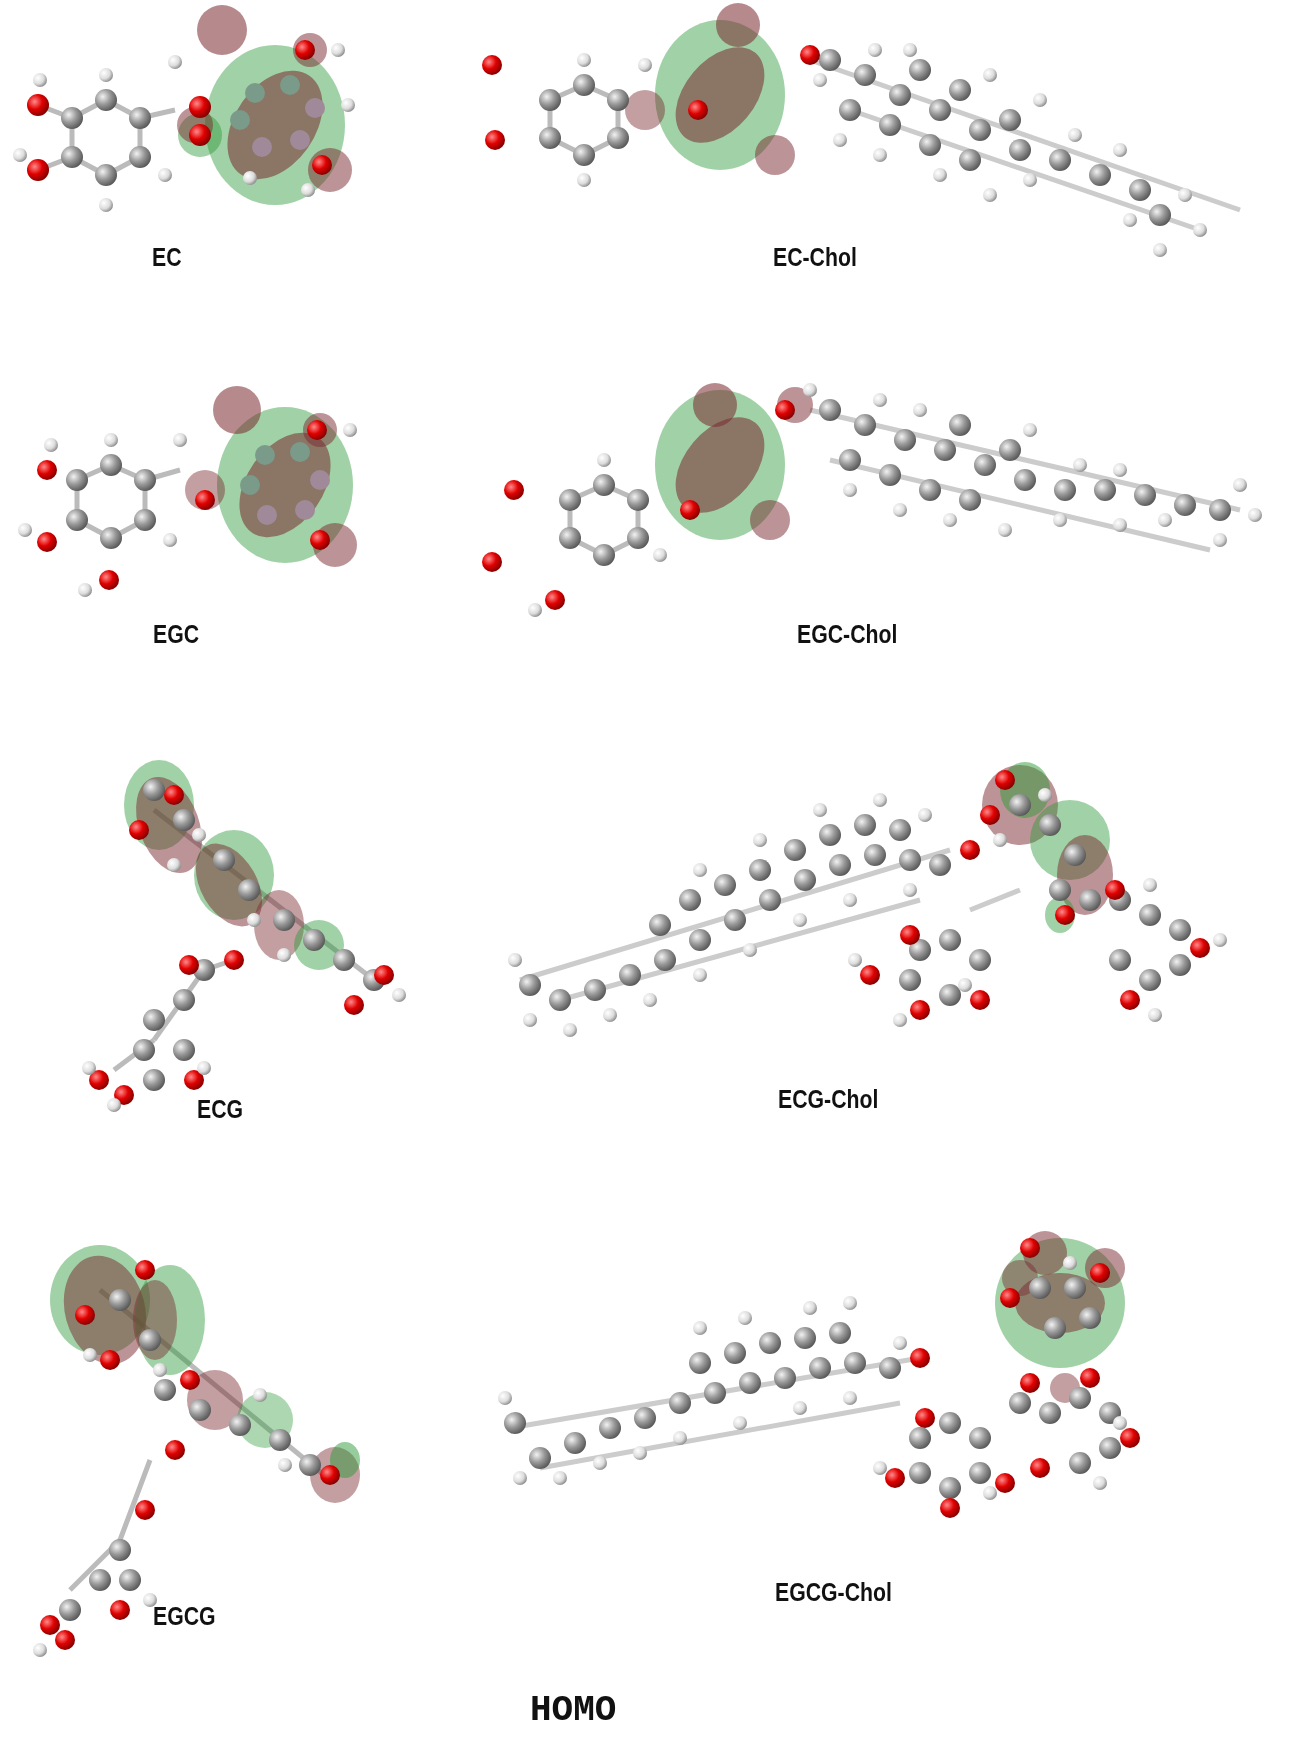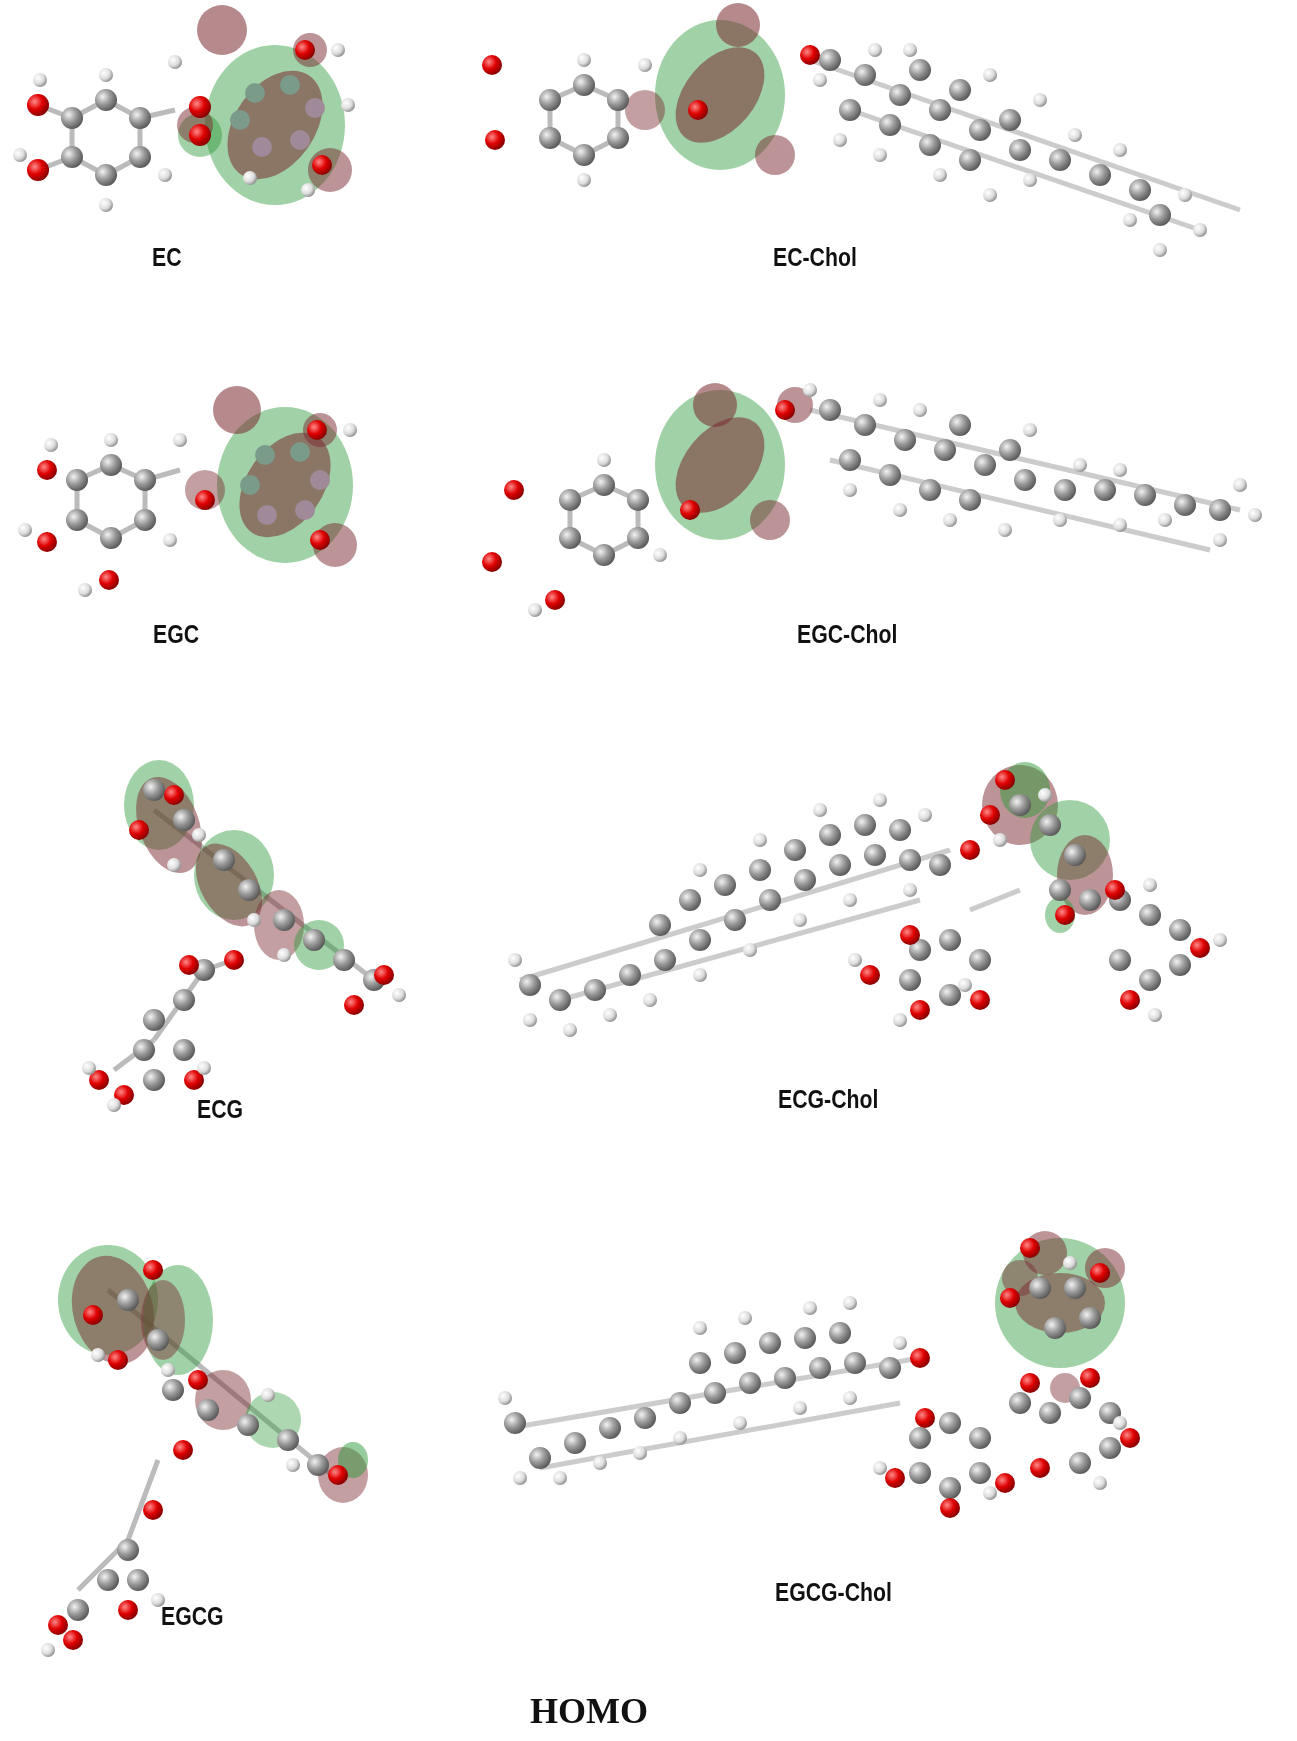--- a/index.html
+++ b/index.html
@@ -1,20 +1,20 @@
 <!DOCTYPE html>
 <html><head>
 <meta charset="utf-8">
 <style>
   html,body{margin:0;padding:0;background:#ffffff;}
   body{width:1297px;height:1741px;position:relative;overflow:hidden;font-family:"Liberation Sans",sans-serif;}
   .panel{position:absolute;}
   .panel svg{position:absolute;left:0;top:0;overflow:visible;}
   .label{position:absolute;font-family:"Liberation Sans",sans-serif;font-weight:bold;font-size:25px;color:#111;transform:scaleX(0.85);transform-origin:left top;white-space:nowrap;}
-  .title{position:absolute;left:530px;top:1690px;font-family:Liberation Serif, serif;font-weight:bold;font-size:36px;color:#111;}
+  .title{position:absolute;left:530px;top:1690px;font-family:Liberation Mono, monospace;font-weight:bold;font-size:36px;color:#111;}
 </style>
 </head>
 <body>
 
 <svg width="0" height="0" style="position:absolute">
   <defs>
     <radialGradient id="gC" cx="35%" cy="35%" r="70%">
         <stop offset="0" stop-color="#f2f2f2"></stop>
         <stop offset="0.5" stop-color="#9a9a9a"></stop>
         <stop offset="1" stop-color="#555"></stop>
@@ -424,21 +424,21 @@
         <circle cx="720" cy="190" r="7" fill="url(#gH)"></circle>
         <circle cx="655" cy="265" r="7" fill="url(#gH)"></circle>
         <circle cx="355" cy="210" r="7" fill="url(#gH)"></circle>
         <circle cx="400" cy="270" r="7" fill="url(#gH)"></circle>
         <circle cx="465" cy="235" r="7" fill="url(#gH)"></circle>
     </g>
   </svg>
   <div class="label" style="left:278px;top:335px;">ECG-Chol</div>
 </div>
 
-<div class="panel" style="left:0;top:1250px;width:400px;height:400px;margin-left:8px;">
+<div class="panel" style="left:0;top:1250px;width:400px;height:400px;">
   <svg width="400" height="400">
     <g stroke="#bbb" stroke-width="5">
       <line x1="100" y1="40" x2="330" y2="230"></line>
         <line x1="150" y1="210" x2="120" y2="290"></line>
         <line x1="120" y1="290" x2="70" y2="340"></line>
     </g>
     <g>
       <ellipse cx="100" cy="50" rx="50" ry="55" fill="#2f9a3a" opacity="0.45"></ellipse>
       <ellipse cx="105" cy="60" rx="40" ry="55" fill="#7a2a30" opacity="0.5" transform="rotate(-15 105 60)"></ellipse>
       <ellipse cx="170" cy="70" rx="35" ry="55" fill="#2f9a3a" opacity="0.45"></ellipse>

